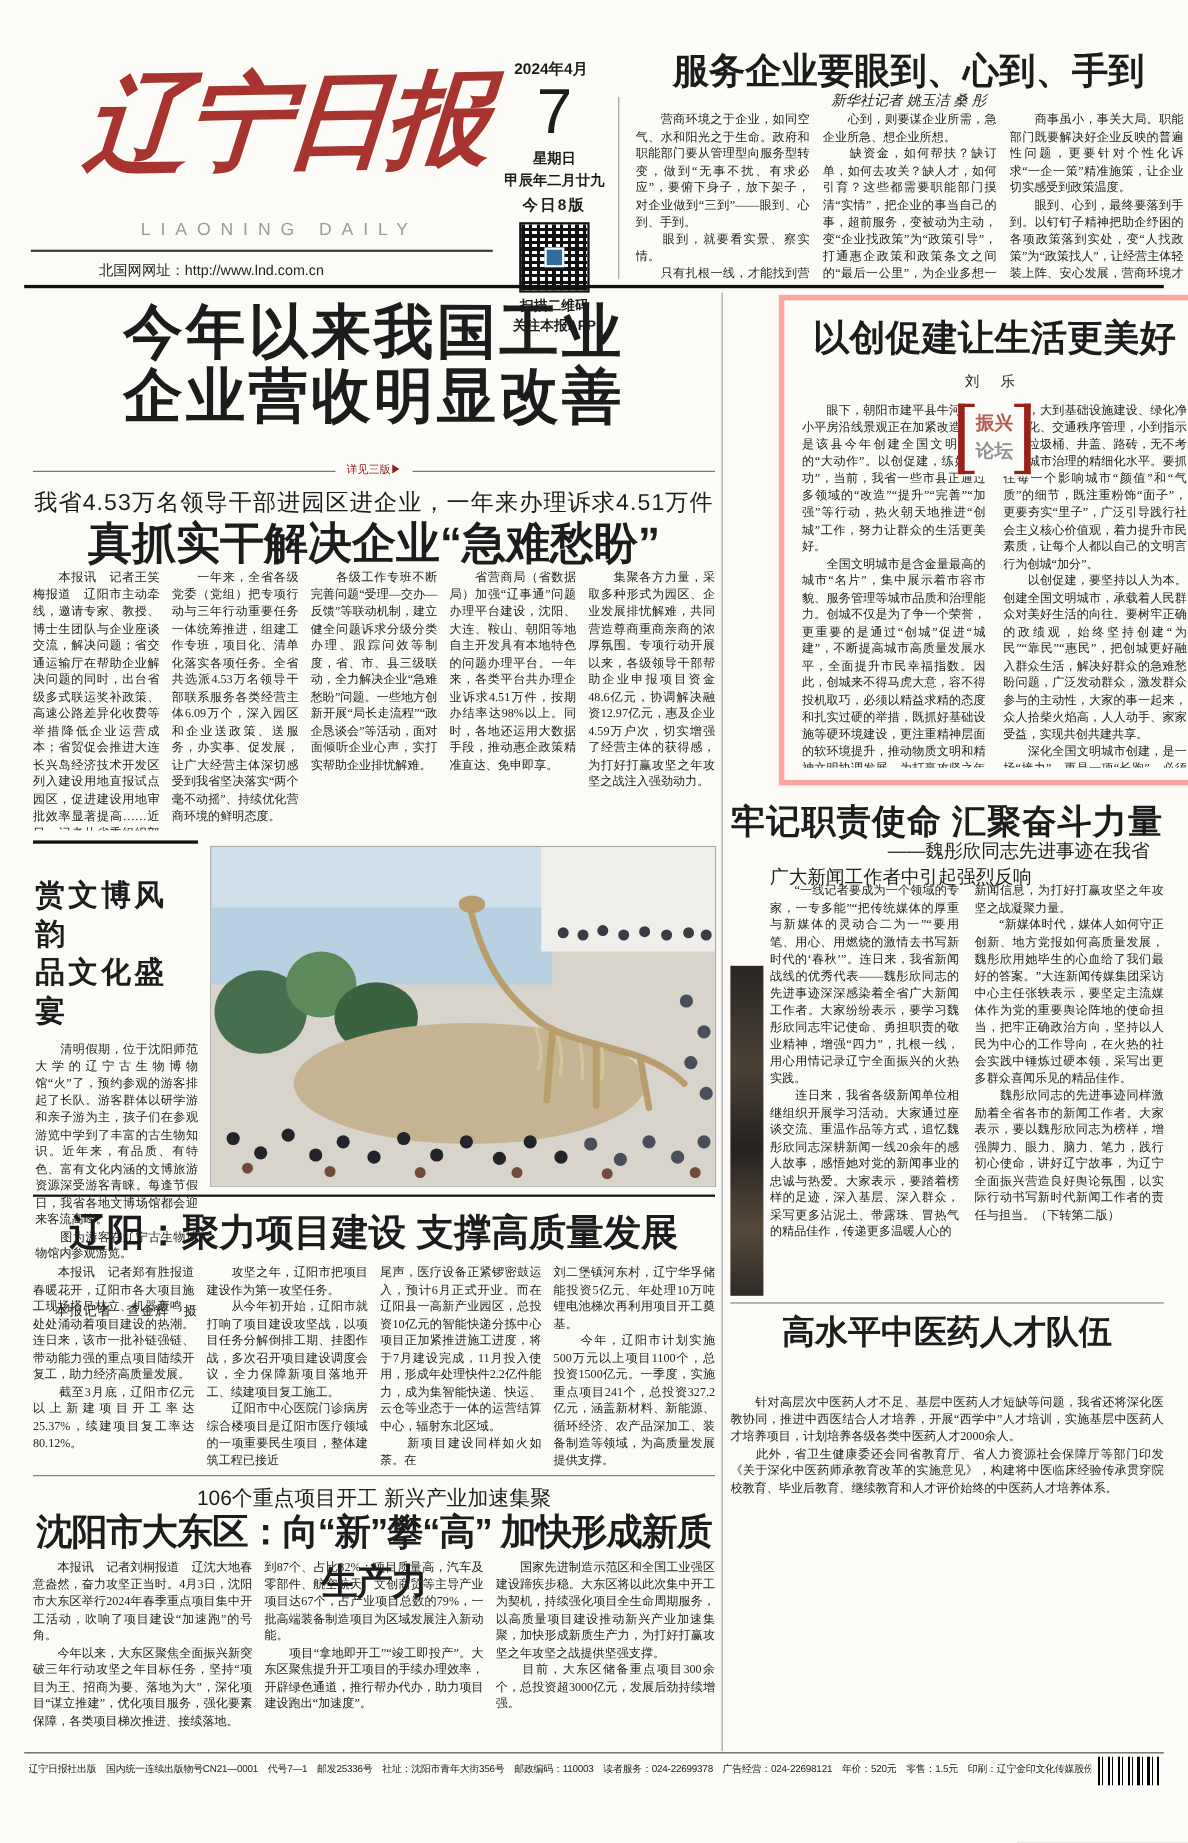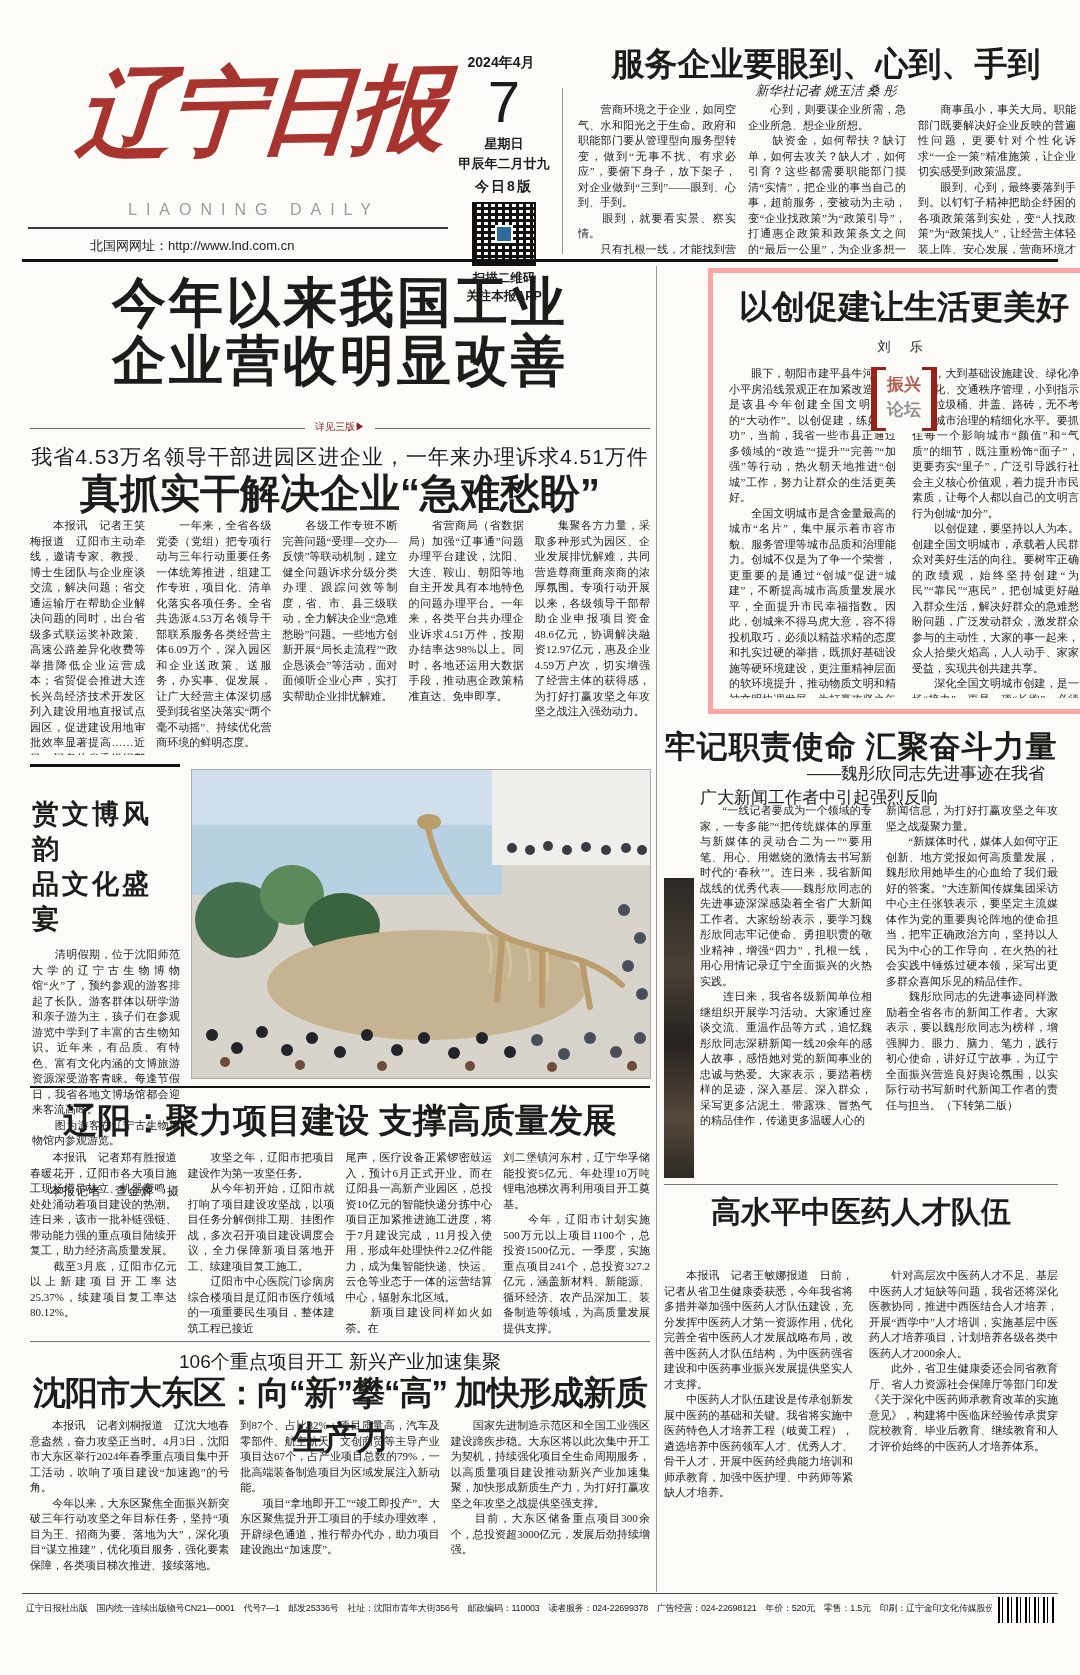--- a/index.html
+++ b/index.html
@@ -304,22 +304,20 @@
     <div class="bcol">新闻信息，为打好打赢攻坚之年攻坚之战凝聚力量。
 　　“新媒体时代，媒体人如何守正创新、地方党报如何高质量发展，魏彤欣用她毕生的心血给了我们最好的答案。”大连新闻传媒集团采访中心主任张轶表示，要坚定主流媒体作为党的重要舆论阵地的使命担当，把牢正确政治方向，坚持以人民为中心的工作导向，在火热的社会实践中锤炼过硬本领，采写出更多群众喜闻乐见的精品佳作。
 　　魏彤欣同志的先进事迹同样激励着全省各市的新闻工作者。大家表示，要以魏彤欣同志为榜样，增强脚力、眼力、脑力、笔力，践行初心使命，讲好辽宁故事，为辽宁全面振兴营造良好舆论氛围，以实际行动书写新时代新闻工作者的责任与担当。（下转第二版）</div>
   </div>
 
   <div class="abs tcm-rule"></div>
   <div class="abs tcm-head sans center">
     <div>高水平中医药人才队伍</div>
   </div>
   <div class="abs bodycols tcm-body">
-    <div class="bcol">　　本报讯　记者王敏娜报道　日前，记者从省卫生健康委获悉，今年我省将多措并举加强中医药人才队伍建设，充分发挥中医药人才第一资源作用，优化完善全省中医药人才发展战略布局，改善中医药人才队伍结构，为中医药强省建设和中医药事业振兴发展提供坚实人才支撑。
-　　中医药人才队伍建设是传承创新发展中医药的基础和关键。我省将实施中医药特色人才培养工程（岐黄工程），遴选培养中医药领军人才、优秀人才、骨干人才，开展中医药经典能力培训和师承教育，加强中医护理、中药师等紧缺人才培养。</div>
     <div class="bcol">　　针对高层次中医药人才不足、基层中医药人才短缺等问题，我省还将深化医教协同，推进中西医结合人才培养，开展“西学中”人才培训，实施基层中医药人才培养项目，计划培养各级各类中医药人才2000余人。
 　　此外，省卫生健康委还会同省教育厅、省人力资源社会保障厅等部门印发《关于深化中医药师承教育改革的实施意见》，构建将中医临床经验传承贯穿院校教育、毕业后教育、继续教育和人才评价始终的中医药人才培养体系。</div>
   </div>
 
   <div class="abs foot-rule"></div>
   <div class="abs foot-info sans">辽宁日报社出版　国内统一连续出版物号CN21—0001　代号7—1　邮发25336号　社址：沈阳市青年大街356号　邮政编码：110003　读者服务：024-22699378　广告经营：024-22698121　年价：520元　零售：1.5元　印刷：辽宁金印文化传媒股份有限公司　电话：23782738</div>
   <div class="abs barcode"></div>
 
 </div>
 

